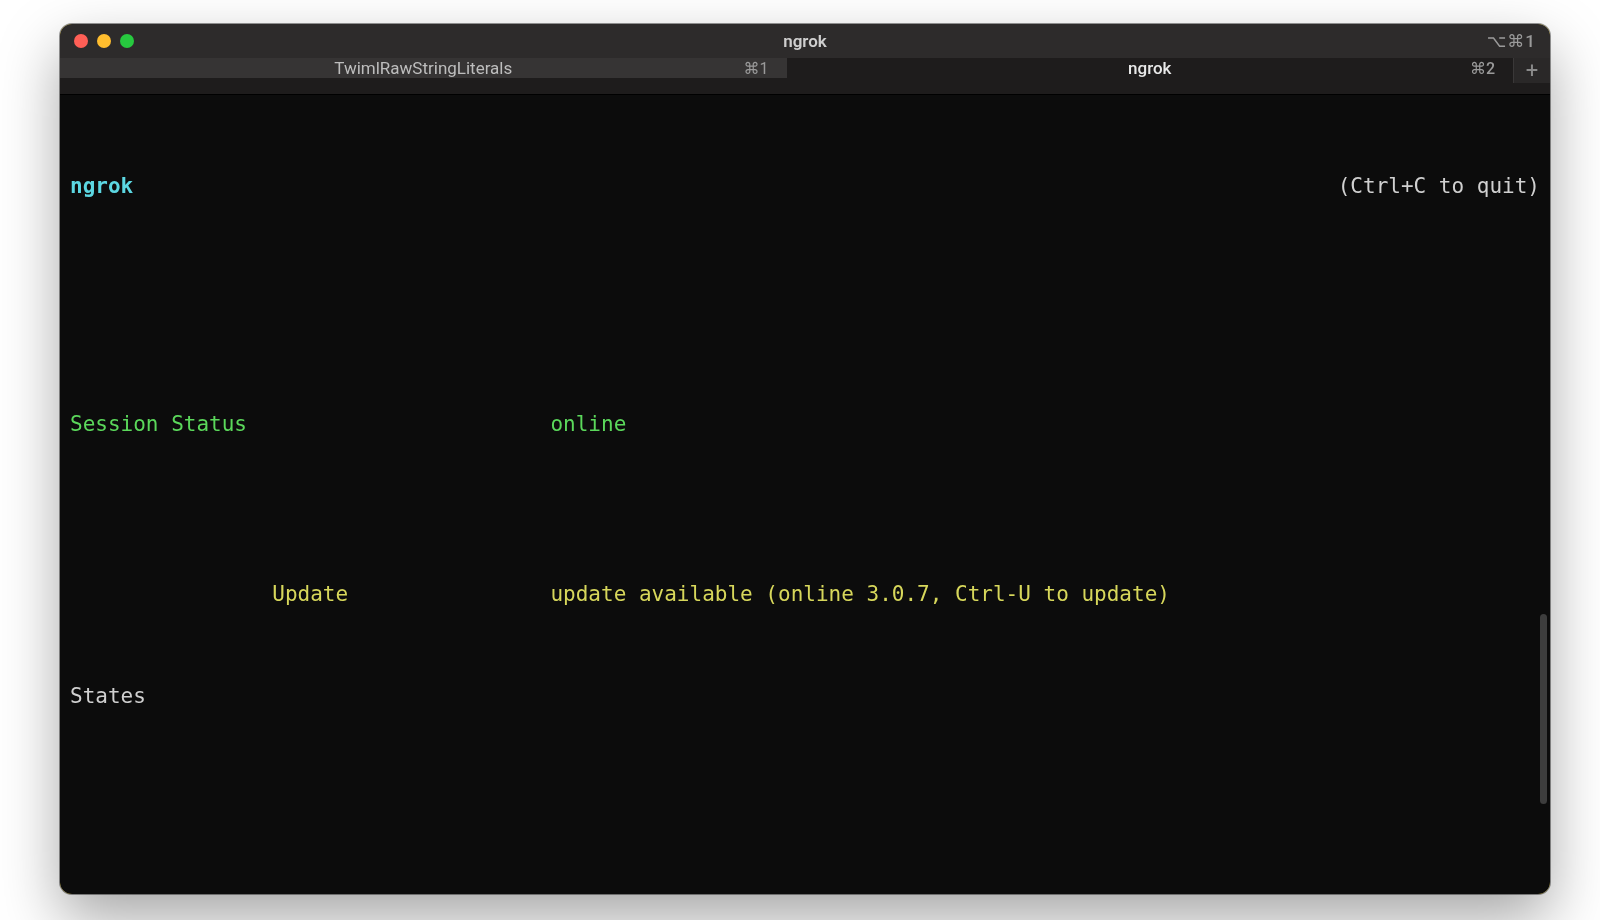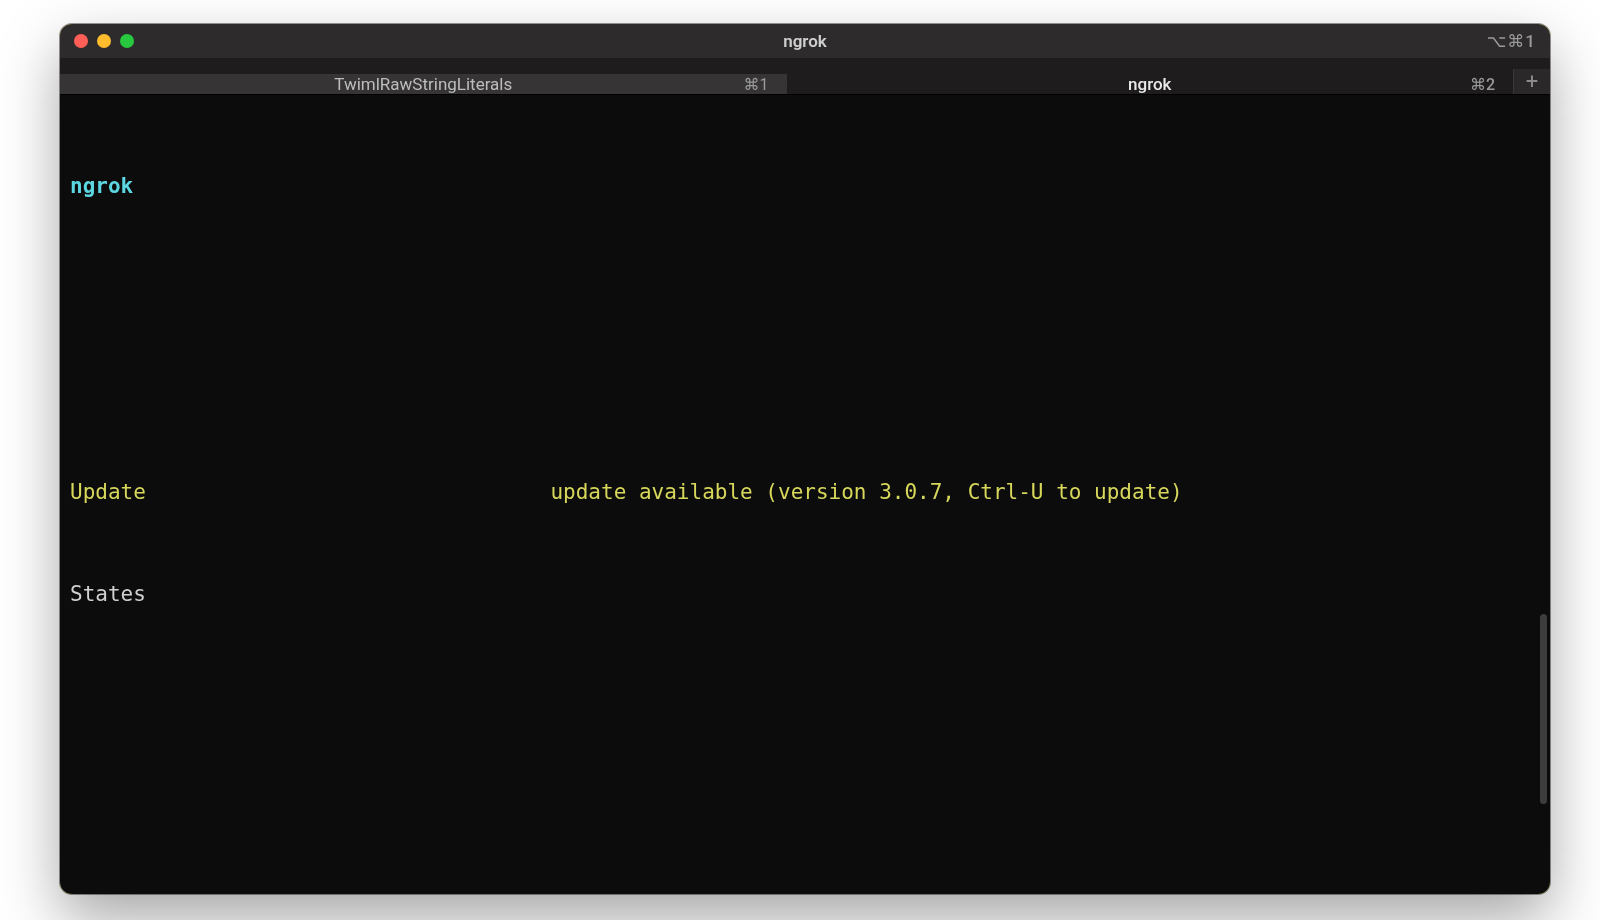--- a/index.html
+++ b/index.html
@@ -65,21 +65,21 @@
     font-size: 17px;
     font-weight: 500;
     letter-spacing: 1px;
   }
 
   
   .tabbar {
     height: 36px;
     background: #1e1c1c;
     display: flex;
-    align-items: flex-end;
+    align-items: flex-start;
     flex-shrink: 0;
     border-bottom: 1px solid #000;
   }
   .tab {
     flex: 1;
     display: flex;
     align-items: center;
     justify-content: center;
     position: relative;
     color: #d6d6d6;
@@ -115,21 +115,21 @@
     font-size: 21px;
     line-height: 1.62;
     padding: 6px 10px 6px 10px;
     white-space: pre;
     position: relative;
     overflow: hidden;
   }
   .line { display: block; }
   .cyan   { color: #5cd7e2; font-weight: 700; }
   .green  { color: #5bd85b; }
-  .yellow { color: #d7d75b; }
+  .yellow { color: #d7d75b; text-align: center; }
   .grey   { color: #d0d0d0; }
 
   .topline { display: flex; justify-content: space-between; }
   .topline .right { color: #d0d0d0; }
 
   .kv { display: flex; }
   .kv .k { width: 38ch; flex-shrink: 0; }
   .kv .v { }
 
   .scrollbar {
@@ -167,28 +167,33 @@
       <span class="tab-shortcut">⌘2</span>
     </div>
     <div class="newtab">
       <span>+</span>
     </div>
   </div>
 
   <div class="term">
     <div class="topline line">
       <span class="cyan">ngrok</span>
+      <span class="right">(Ctrl+C to quit)</span>
     </div>
     <span class="line"> </span>
 
     <div class="kv line">
+      <span class="k green">Session Status</span>
+      <span class="v green">online</span>
+    </div>
+    <div class="kv line">
     </div>
     <div class="kv line">
       <span class="k yellow">Update</span>
-      <span class="v yellow">update available (version 3.0.7, Ctrl-U to update)</span>
+      <span class="v yellow">update available (online 3.0.7, Ctrl-U to update)</span>
     </div>
     <div class="kv line">
       <span class="k grey">States</span>
     </div>
     
     
     
 
     
 

